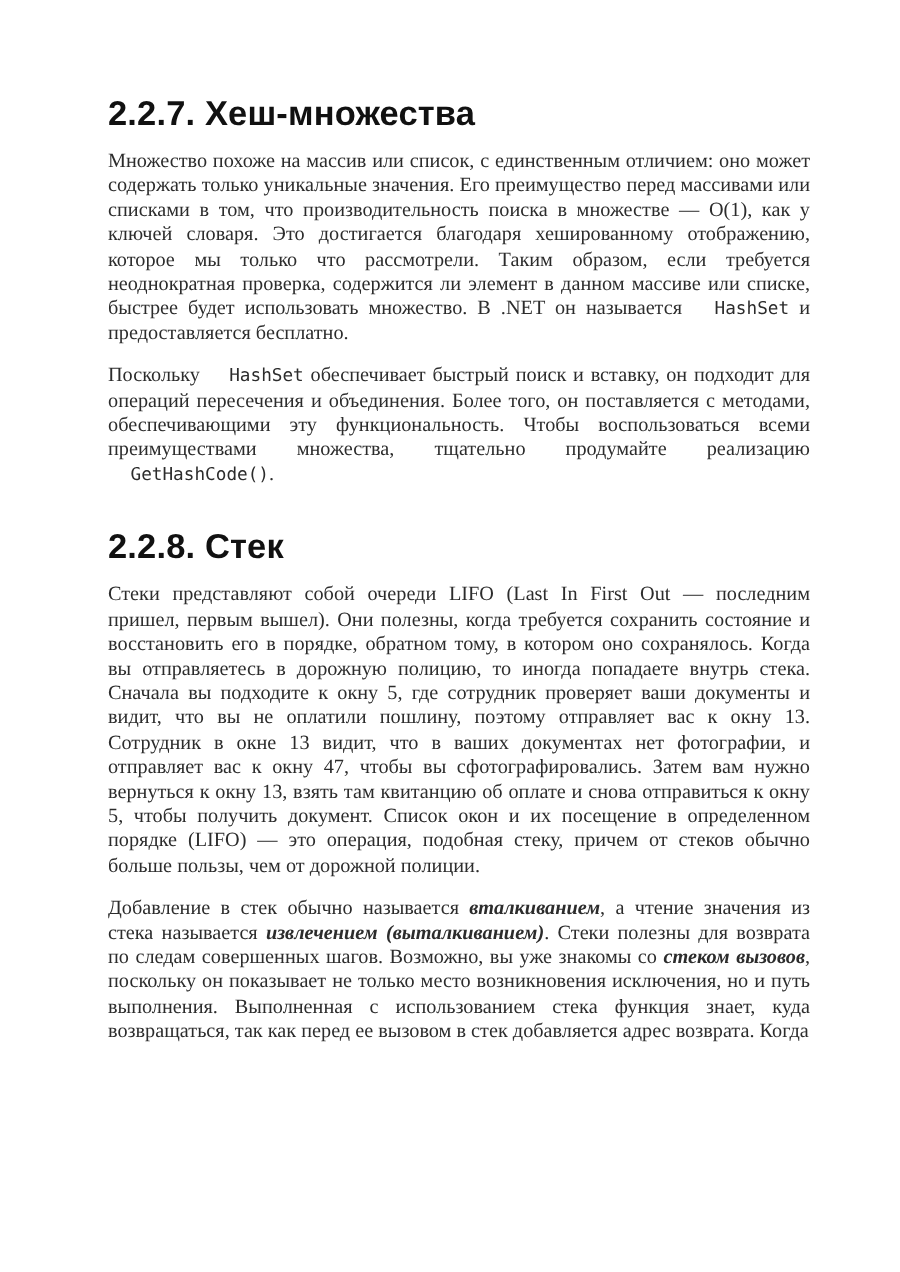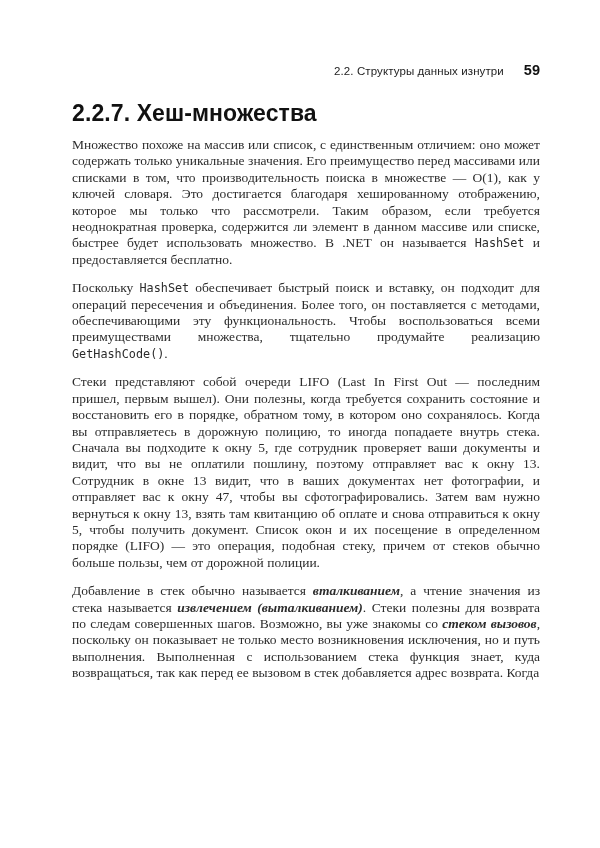--- a/index.html
+++ b/index.html
@@ -54,41 +54,39 @@
     line-height: 16.4px;
     color: #2c2c2c;
     text-align: justify;
     margin: 0 0 12px 0;
     hyphens: auto;
   }
   p.body-para span.code {
     font-family: "DejaVu Sans Mono", monospace;
     font-size: 11.8px;
     color: #2c2c2c;
+    margin-left: 15px;
   }
   p.body-para span.i {
     font-style: italic;
     font-weight: bold;
   }
 </style>
 </head>
 <body>
 
 <div class="page">
 
-  <div class="running-head">
-    <span class="running-title">2.2. Структуры данных изнутри</span>
-    <span class="pageno">59</span>
-  </div>
 
   <h2 class="section-heading">2.2.7. Хеш-множества</h2>
 
   <p class="body-para"><span>Множество похоже на массив или список, с единственным отличием: оно может содержать только уникальные значения. Его преимущество перед массивами или списками в том, что производительность поиска в множестве — O(1), как у ключей словаря. Это достигается благодаря хешированному отображению, которое мы только что рассмотрели. Таким образом, если требуется неоднократная проверка, содержится ли элемент в данном массиве или списке, быстрее будет использовать множество. В .NET он называется </span><span class="code">HashSet</span><span> и предоставляется бесплатно.</span></p>
 
   <p class="body-para"><span>Поскольку </span><span class="code">HashSet</span><span> обеспечивает быстрый поиск и вставку, он подходит для операций пересечения и объединения. Более того, он поставляется с методами, обеспечивающими эту функциональность. Чтобы воспользоваться всеми преимуществами множества, тщательно продумайте реализацию </span><span class="code">GetHashCode()</span><span>.</span></p>
 
+  <h2 class="section-heading spaced">2.2.8. Стек</h2>
 
   <p class="body-para"><span>Стеки представляют собой очереди LIFO (Last In First Out — последним пришел, первым вышел). Они полезны, когда требуется сохранить состояние и восстановить его в порядке, обратном тому, в котором оно сохранялось. Когда вы отправляетесь в дорожную полицию, то иногда попадаете внутрь стека. Сначала вы подходите к окну 5, где сотрудник проверяет ваши документы и видит, что вы не оплатили пошлину, поэтому отправляет вас к окну 13. Сотрудник в окне 13 видит, что в ваших документах нет фотографии, и отправляет вас к окну 47, чтобы вы сфотографировались. Затем вам нужно вернуться к окну 13, взять там квитанцию об оплате и снова отправиться к окну 5, чтобы получить документ. Список окон и их посещение в определенном порядке (LIFO) — это операция, подобная стеку, причем от стеков обычно больше пользы, чем от дорожной полиции.</span></p>
 
 
   <p class="body-para"><span>Добавление в стек обычно называется </span><span class="i">вталкиванием</span><span>, а чтение значения из стека называется </span><span class="i">извлечением (выталкиванием)</span><span>. Стеки полезны для возврата по следам совершенных шагов. Возможно, вы уже знакомы со </span><span class="i">стеком вызовов</span><span>, поскольку он показывает не только место возникновения исключения, но и путь выполнения. Выполненная с использованием стека функция знает, куда возвращаться, так как перед ее вызовом в стек добавляется адрес возврата. Когда</span></p>
 
 </div>
 
 </body></html>

